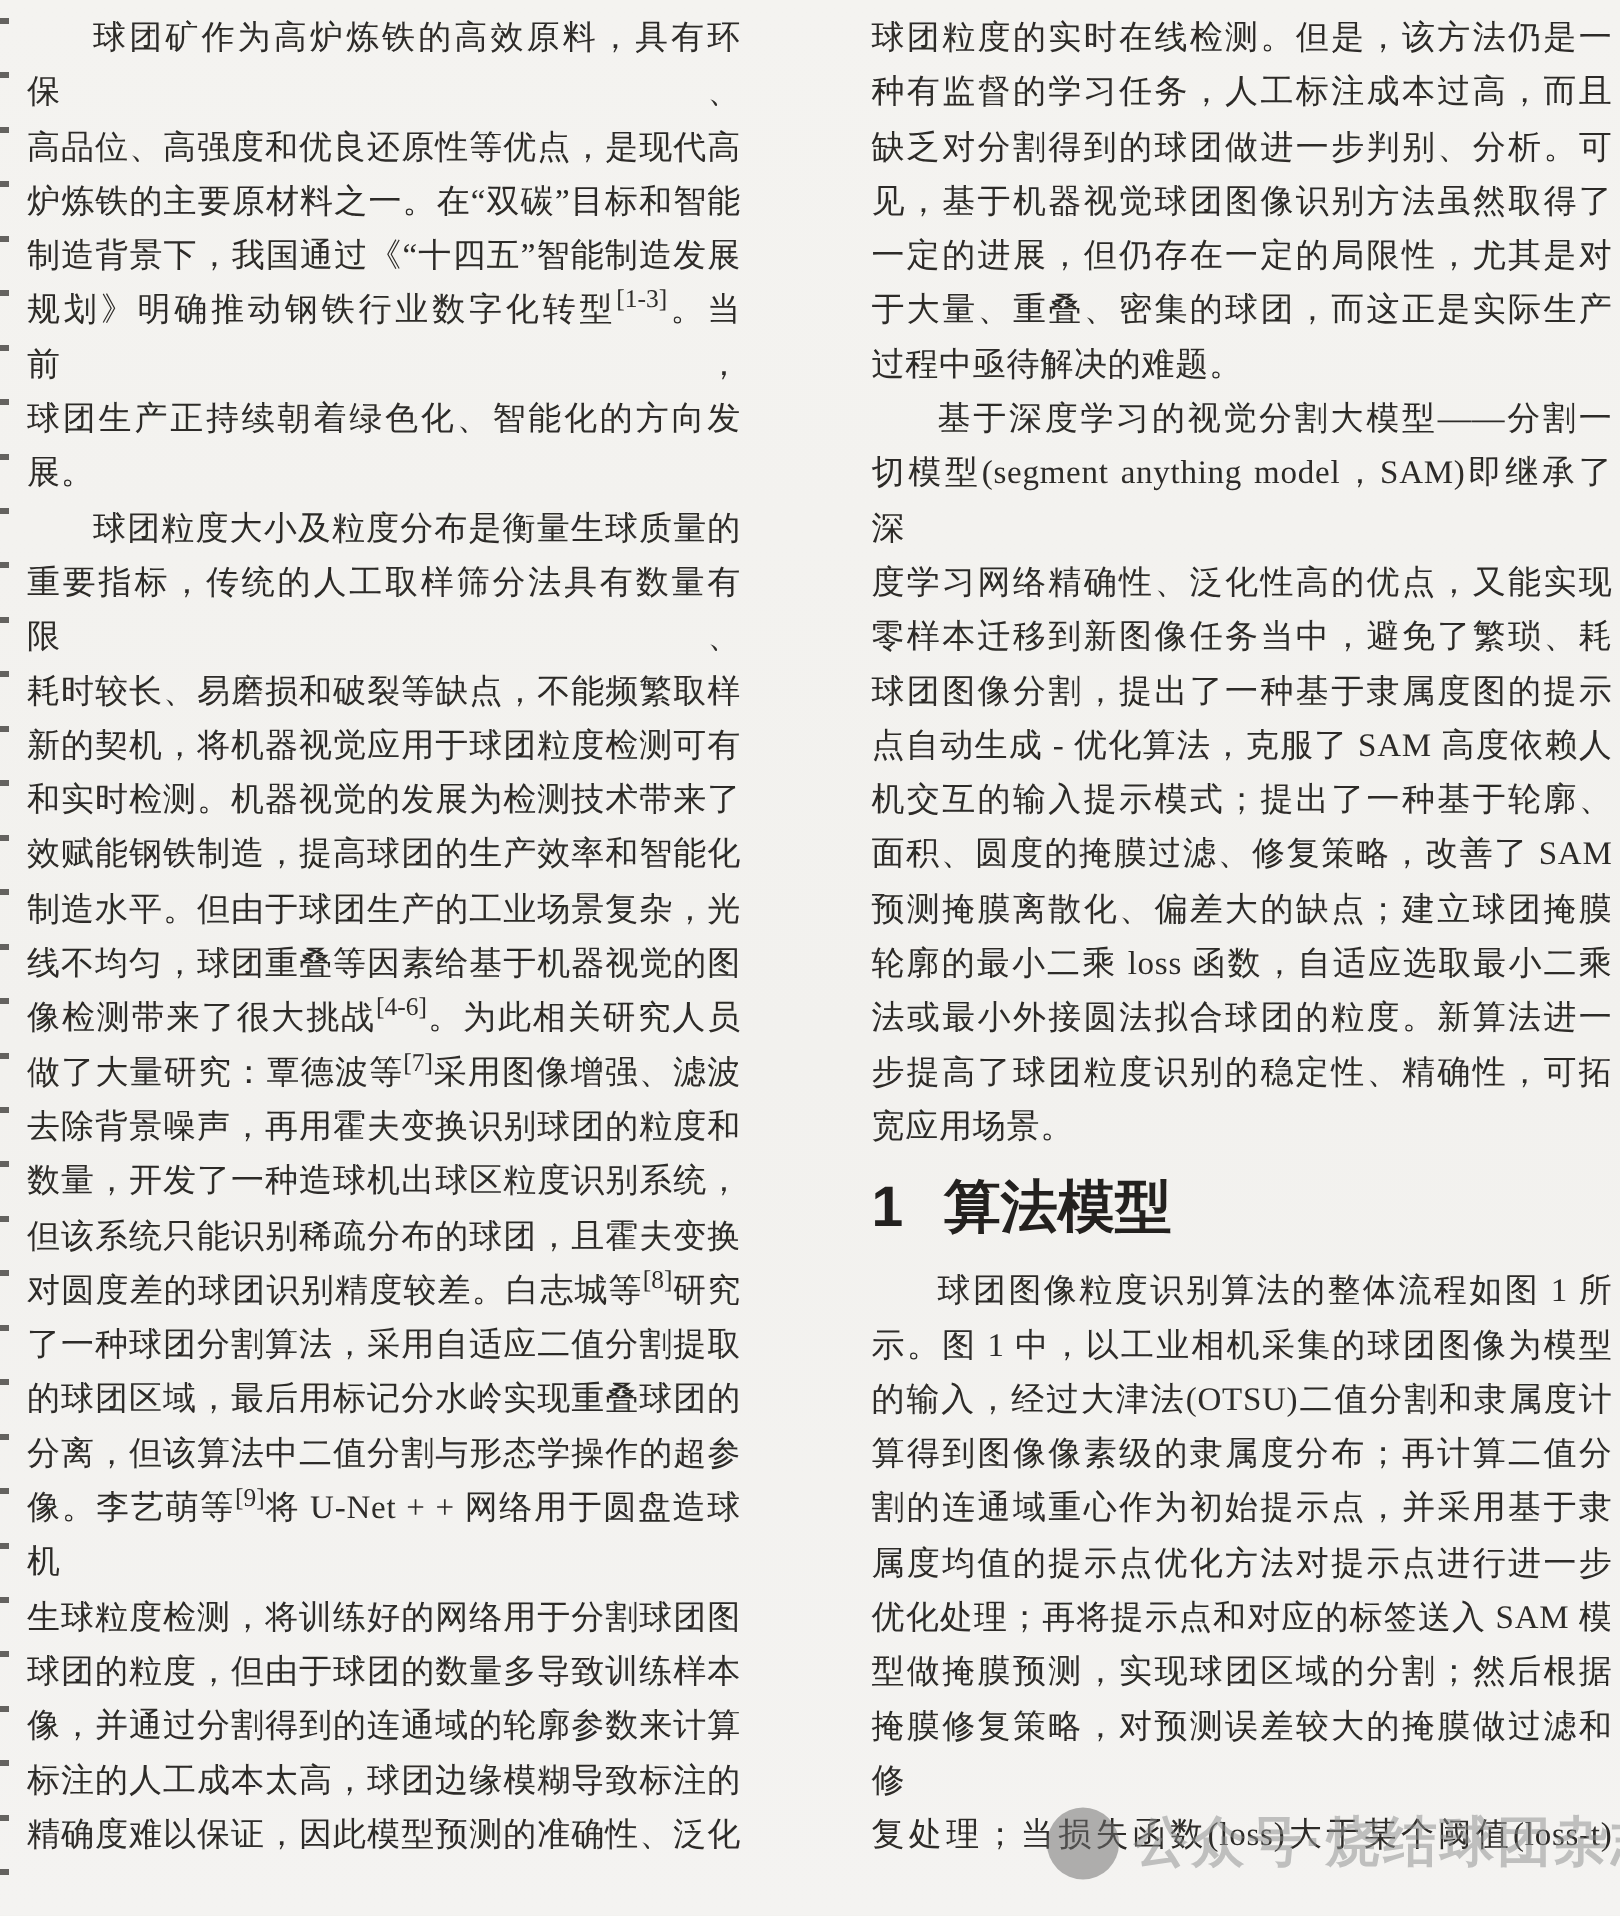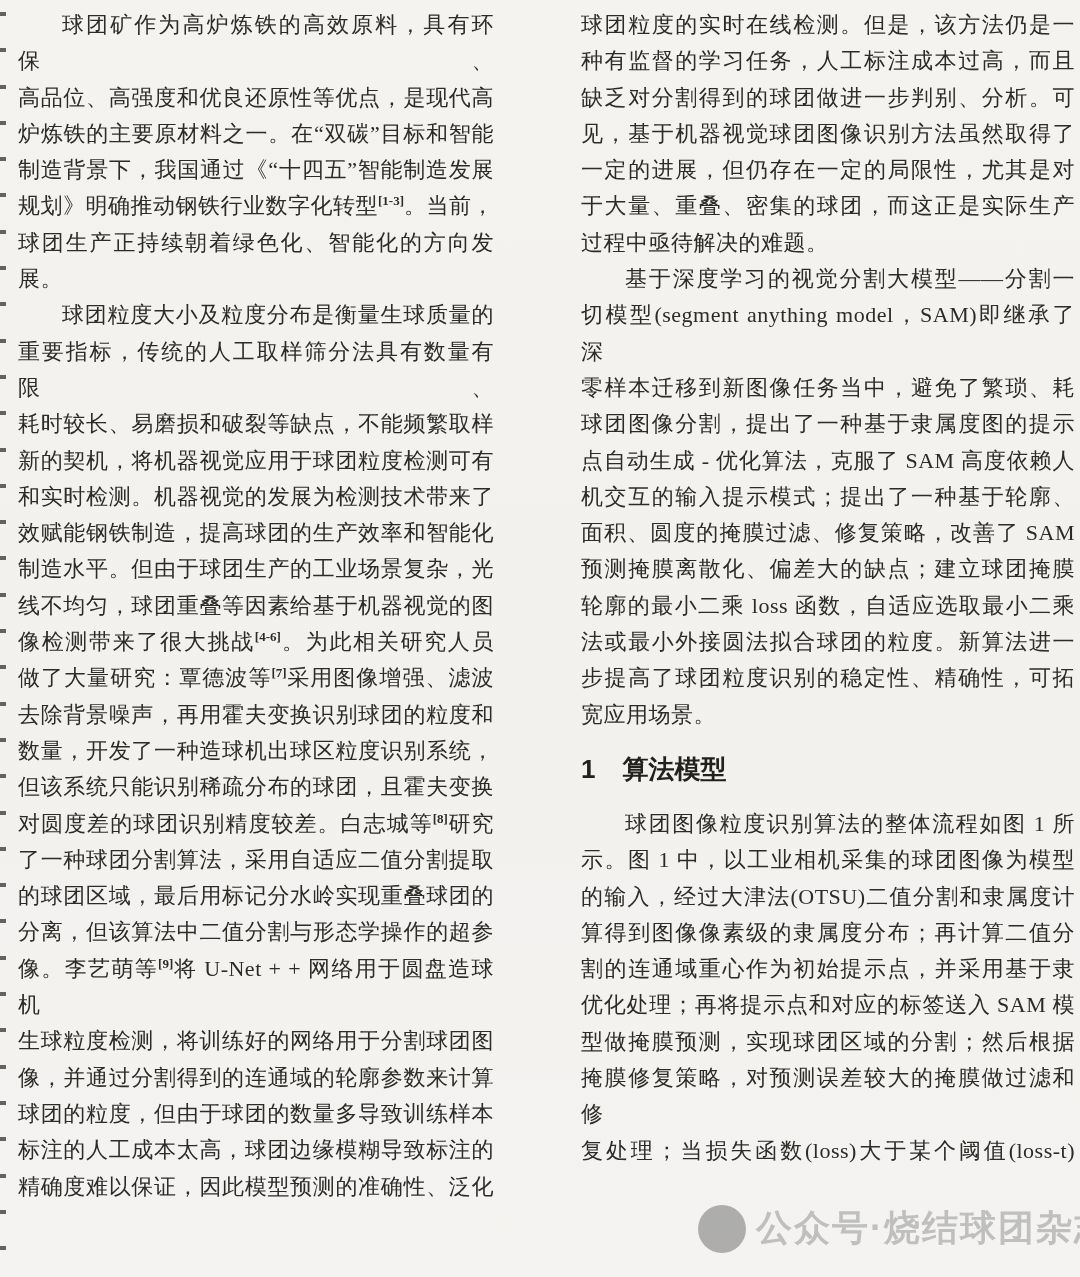--- a/index.html
+++ b/index.html
@@ -33,31 +33,30 @@
     font-size: 22px;
     line-height: 36.3px;
     text-align: justify;
     text-align-last: justify;
     text-justify: inter-ideograph;
     letter-spacing: 0.5px;
   }
   .line.indent { text-indent: 44px; }
   .line.end { text-align-last: left; }
   .line sup {
-    font-size: 13px;
+    font-size: 17px;
     line-height: 0;
     vertical-align: super;
     letter-spacing: 0;
-    font-weight: bold;
   }
   .heading {
     margin: 16px 0 16px 0;
     font-family: "Liberation Sans", "DejaVu Sans", sans-serif;
     font-weight: bold;
-    font-size: 26px;
+    font-size: 38px;
     line-height: 41px;
     color: #23211f;
     text-align: left;
     text-align-last: left;
   }
   .heading .title { margin-left: 27px; }
   .watermark {
     position: absolute;
     left: 698px; top: 1204px;
     display: flex; align-items: center;
@@ -106,51 +105,53 @@
         <div class="line">做了大量研究：覃德波等<sup>[7]</sup>采用图像增强、滤波</div>
         <div class="line">去除背景噪声，再用霍夫变换识别球团的粒度和</div>
         <div class="line">数量，开发了一种造球机出球区粒度识别系统，</div>
         <div class="line">但该系统只能识别稀疏分布的球团，且霍夫变换</div>
         <div class="line">对圆度差的球团识别精度较差。白志城等<sup>[8]</sup>研究</div>
         <div class="line">了一种球团分割算法，采用自适应二值分割提取</div>
         <div class="line">的球团区域，最后用标记分水岭实现重叠球团的</div>
         <div class="line">分离，但该算法中二值分割与形态学操作的超参</div>
         <div class="line">像。李艺萌等<sup>[9]</sup>将 U-Net + + 网络用于圆盘造球机</div>
         <div class="line">生球粒度检测，将训练好的网络用于分割球团图</div>
+        <div class="line">球团的粒度，但由于球团的数量多导致训练样本</div>
         <div class="line">像，并通过分割得到的连通域的轮廓参数来计算</div>
-        <div class="line">球团的粒度，但由于球团的数量多导致训练样本</div>
         <div class="line">标注的人工成本太高，球团边缘模糊导致标注的</div>
         <div class="line">精确度难以保证，因此模型预测的准确性、泛化</div>
       </div>
     <div class="col right">
         <div class="line">球团粒度的实时在线检测。但是，该方法仍是一</div>
         <div class="line">种有监督的学习任务，人工标注成本过高，而且</div>
         <div class="line">缺乏对分割得到的球团做进一步判别、分析。可</div>
         <div class="line">见，基于机器视觉球团图像识别方法虽然取得了</div>
         <div class="line">一定的进展，但仍存在一定的局限性，尤其是对</div>
         <div class="line">于大量、重叠、密集的球团，而这正是实际生产</div>
         <div class="line end">过程中亟待解决的难题。</div>
         <div class="line indent">基于深度学习的视觉分割大模型——分割一</div>
         <div class="line">切模型(segment anything model，SAM)即继承了深</div>
+        <div class="line">度学习网络精确性、泛化性高的优点，又能实现</div>
         <div class="line">零样本迁移到新图像任务当中，避免了繁琐、耗</div>
         <div class="line">球团图像分割，提出了一种基于隶属度图的提示</div>
         <div class="line">点自动生成 - 优化算法，克服了 SAM 高度依赖人</div>
         <div class="line">机交互的输入提示模式；提出了一种基于轮廓、</div>
         <div class="line">面积、圆度的掩膜过滤、修复策略，改善了 SAM</div>
         <div class="line">预测掩膜离散化、偏差大的缺点；建立球团掩膜</div>
         <div class="line">轮廓的最小二乘 loss 函数，自适应选取最小二乘</div>
         <div class="line">法或最小外接圆法拟合球团的粒度。新算法进一</div>
         <div class="line">步提高了球团粒度识别的稳定性、精确性，可拓</div>
         <div class="line end">宽应用场景。</div>
         <div class="heading"><span class="num">1</span><span class="title">算法模型</span></div>
         <div class="line indent">球团图像粒度识别算法的整体流程如图 1 所</div>
         <div class="line">示。图 1 中，以工业相机采集的球团图像为模型</div>
         <div class="line">的输入，经过大津法(OTSU)二值分割和隶属度计</div>
         <div class="line">算得到图像像素级的隶属度分布；再计算二值分</div>
         <div class="line">割的连通域重心作为初始提示点，并采用基于隶</div>
+        <div class="line">属度均值的提示点优化方法对提示点进行进一步</div>
         <div class="line">优化处理；再将提示点和对应的标签送入 SAM 模</div>
         <div class="line">型做掩膜预测，实现球团区域的分割；然后根据</div>
         <div class="line">掩膜修复策略，对预测误差较大的掩膜做过滤和修</div>
         <div class="line">复处理；当损失函数(loss)大于某个阈值(loss-t)</div>
       </div>
   </div>
 
   <div class="watermark">
     <div class="wm-circle"></div>
     <div class="wm-text">公众号·烧结球团杂志</div>

